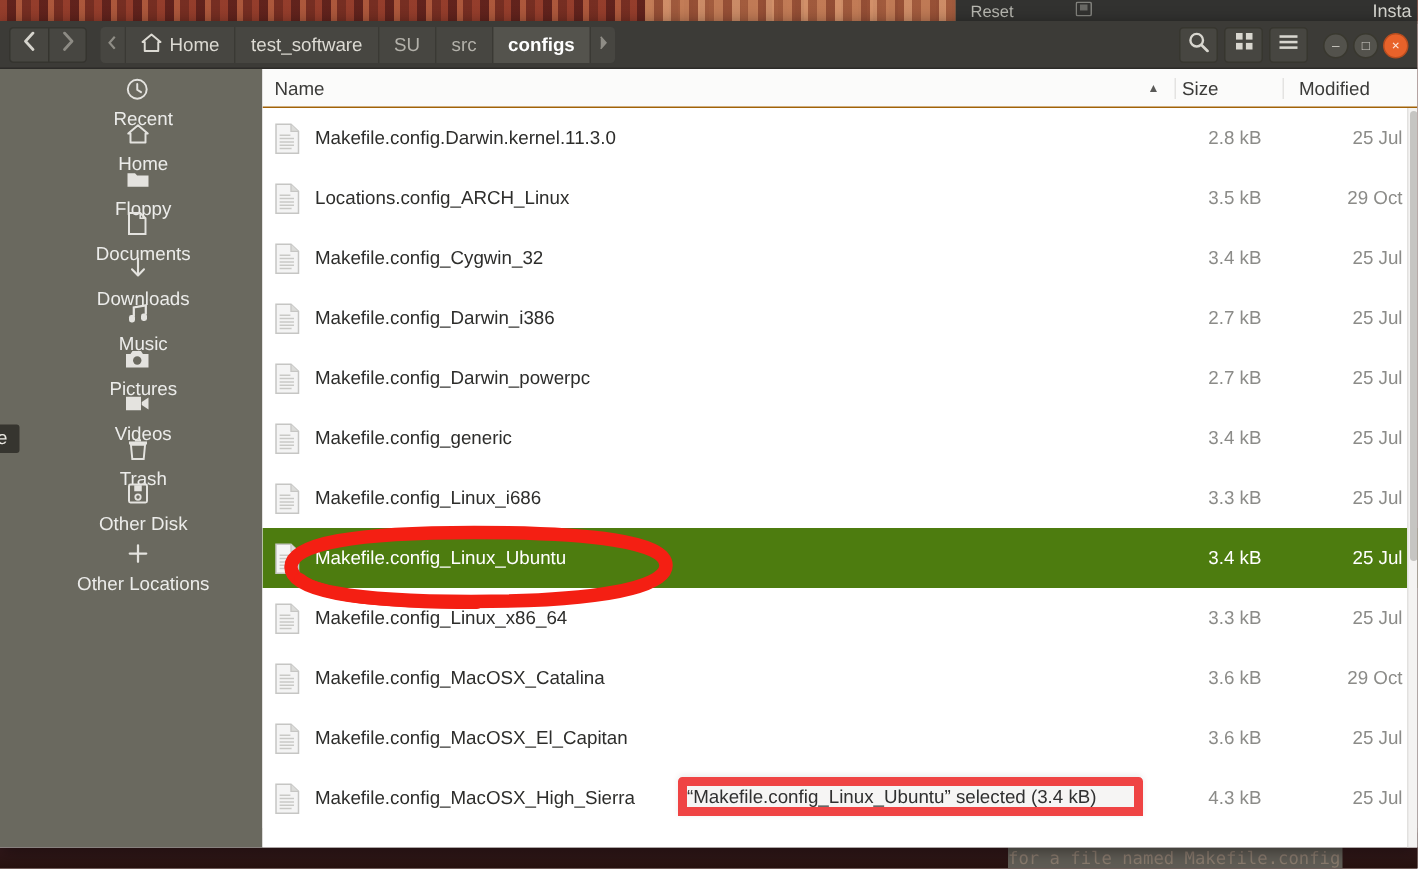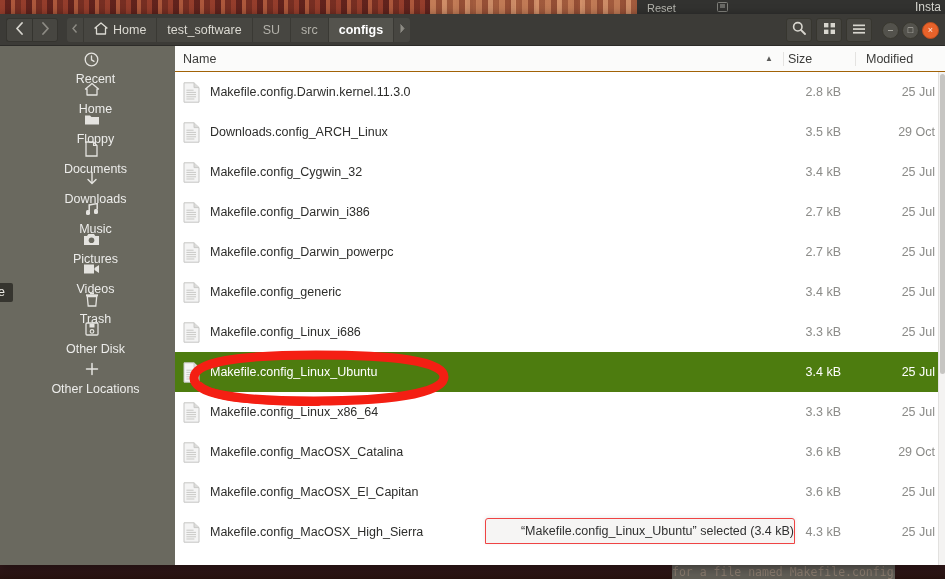--- a/index.html
+++ b/index.html
@@ -211,26 +211,25 @@
     width: 5px; height: 300px;
     background: #c6c5c2; border-radius: 3px;
   }
 
   
   #statusbar {
     position: absolute;
     left: 452px; top: 504px;
     width: 310px; height: 26px;
     background: #f6f5f4;
-    border: 1px solid #ef4444;
+    border: 6px solid #ef4444;
     border-radius: 3px 3px 0 0;
-    display: flex; align-items: center; justify-content: flex-end;
+    display: flex; align-items: center; justify-content: flex-start;
     font-size: 12.5px; color: #303030;
     box-shadow: 0 -1px 4px rgba(0,0,0,.08);
-    margin-left: 33px;
   }
 
   
   #annotation {
     position: absolute;
     left: 178px; top: 348px;
     width: 278px; height: 60px;
     pointer-events: none;
   }
 </style>
@@ -510,21 +509,21 @@
             <div class="fname">
               <span>
                 <svg class="fileicon" viewBox="0 0 17 21">
   <path d="M1 0.8 H11 L16 5.6 V20.2 H1 Z" fill="#f4f4f4" stroke="#c6c6c4" stroke-width="1"></path>
   <path d="M11 0.8 V5.6 H16" fill="#dcdcda" stroke="#c6c6c4" stroke-width="0.9"></path>
   <g stroke="#c9c9c6" stroke-width="1">
     <path d="M3.4 8.2 H10.6 M3.4 10.4 H13 M3.4 12.6 H13 M3.4 14.8 H13 M3.4 17 H11.4"></path>
   </g>
 </svg>
               </span>
-              <span>Downloads.config_ARCH_Linux</span>
+              <span>Locations.config_ARCH_Linux</span>
             </div>
             <div class="fsize">3.5 kB</div>
             <div class="fmod">29 Oct</div>
           </div>
           <div class="frow">
             <div class="fname">
               <span>
                 <svg class="fileicon" viewBox="0 0 17 21">
   <path d="M1 0.8 H11 L16 5.6 V20.2 H1 Z" fill="#f4f4f4" stroke="#c6c6c4" stroke-width="1"></path>
   <path d="M11 0.8 V5.6 H16" fill="#dcdcda" stroke="#c6c6c4" stroke-width="0.9"></path>

